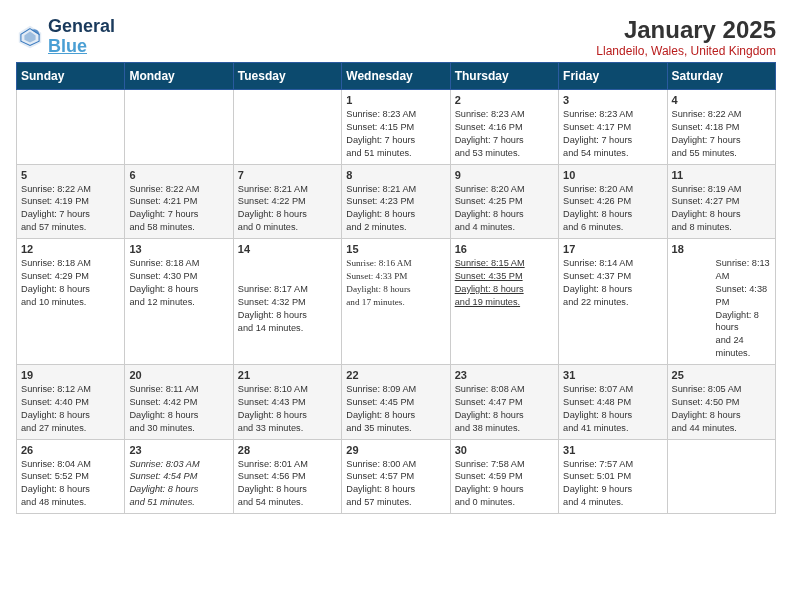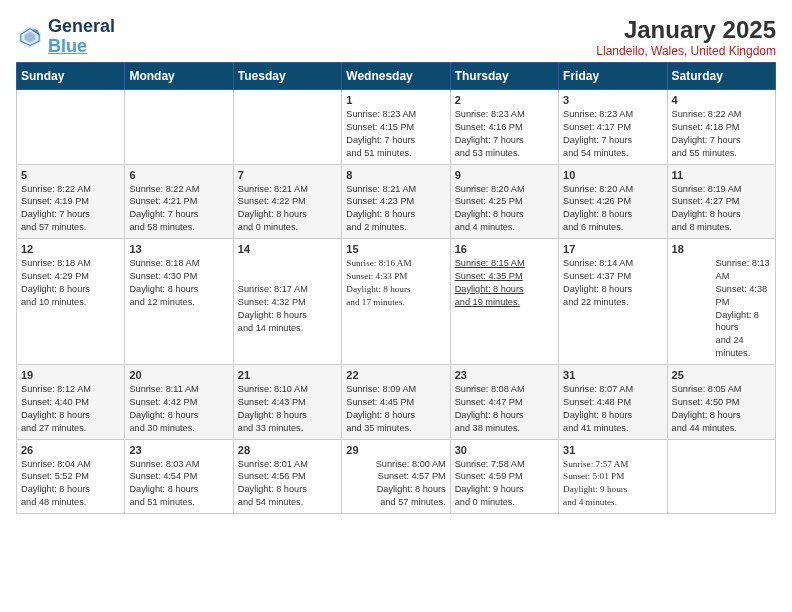--- a/index.html
+++ b/index.html
@@ -311,49 +311,49 @@
       <tr>
         <td>
           <div class="day-number">26</div>
           <div class="day-info" style="white-space: pre-line;">Sunrise: 8:04 AM
 Sunset: 5:52 PM
 Daylight: 8 hours
 and 48 minutes.</div>
         </td>
         <td>
           <div class="day-number">23</div>
-          <div class="day-info" style="white-space: pre-line;">Sunrise: 8:03 AM
+          <div class="day-info" style="white-space: pre-line; font-style: italic;">Sunrise: 8:03 AM
 Sunset: 4:54 PM
 Daylight: 8 hours
 and 51 minutes.</div>
         </td>
         <td>
           <div class="day-number">28</div>
           <div class="day-info" style="white-space: pre-line;">Sunrise: 8:01 AM
 Sunset: 4:56 PM
 Daylight: 8 hours
 and 54 minutes.</div>
         </td>
         <td>
           <div class="day-number">29</div>
-          <div class="day-info" style="white-space: pre-line; text-align: right;">Sunrise: 8:00 AM
+          <div class="day-info" style="white-space: pre-line;">Sunrise: 8:00 AM
 Sunset: 4:57 PM
 Daylight: 8 hours
 and 57 minutes.</div>
         </td>
         <td>
           <div class="day-number">30</div>
           <div class="day-info" style="white-space: pre-line;">Sunrise: 7:58 AM
 Sunset: 4:59 PM
 Daylight: 9 hours
 and 0 minutes.</div>
         </td>
         <td>
           <div class="day-number">31</div>
-          <div class="day-info" style="white-space: pre-line; font-family: Liberation Serif, serif;">Sunrise: 7:57 AM
+          <div class="day-info" style="white-space: pre-line;">Sunrise: 7:57 AM
 Sunset: 5:01 PM
 Daylight: 9 hours
 and 4 minutes.</div>
         </td>
         <td class="empty-cell"></td>
       </tr>
     </tbody>
 </table>
 
 </body></html>

